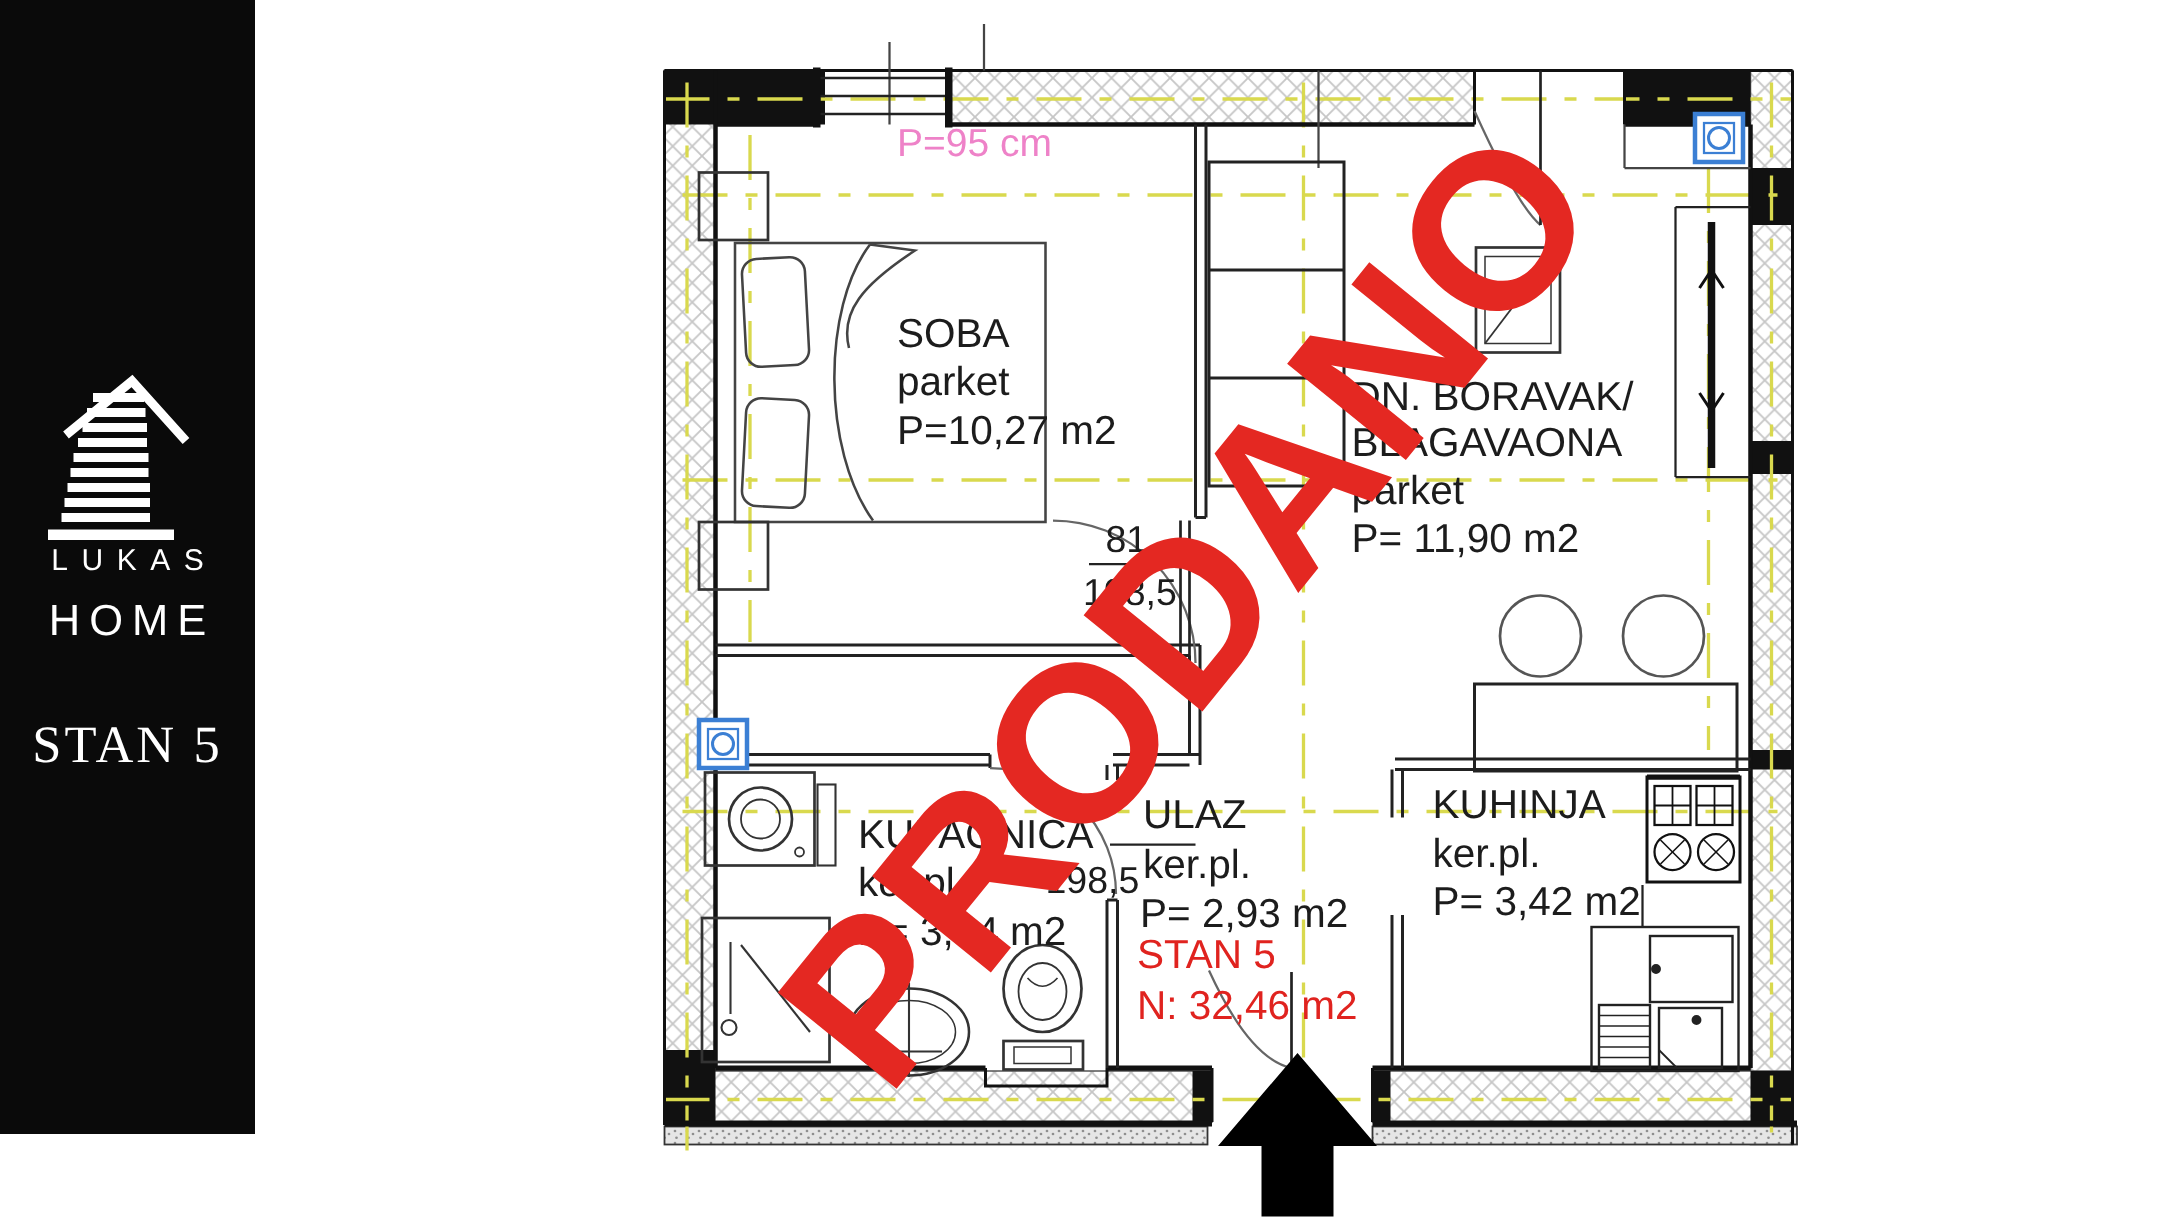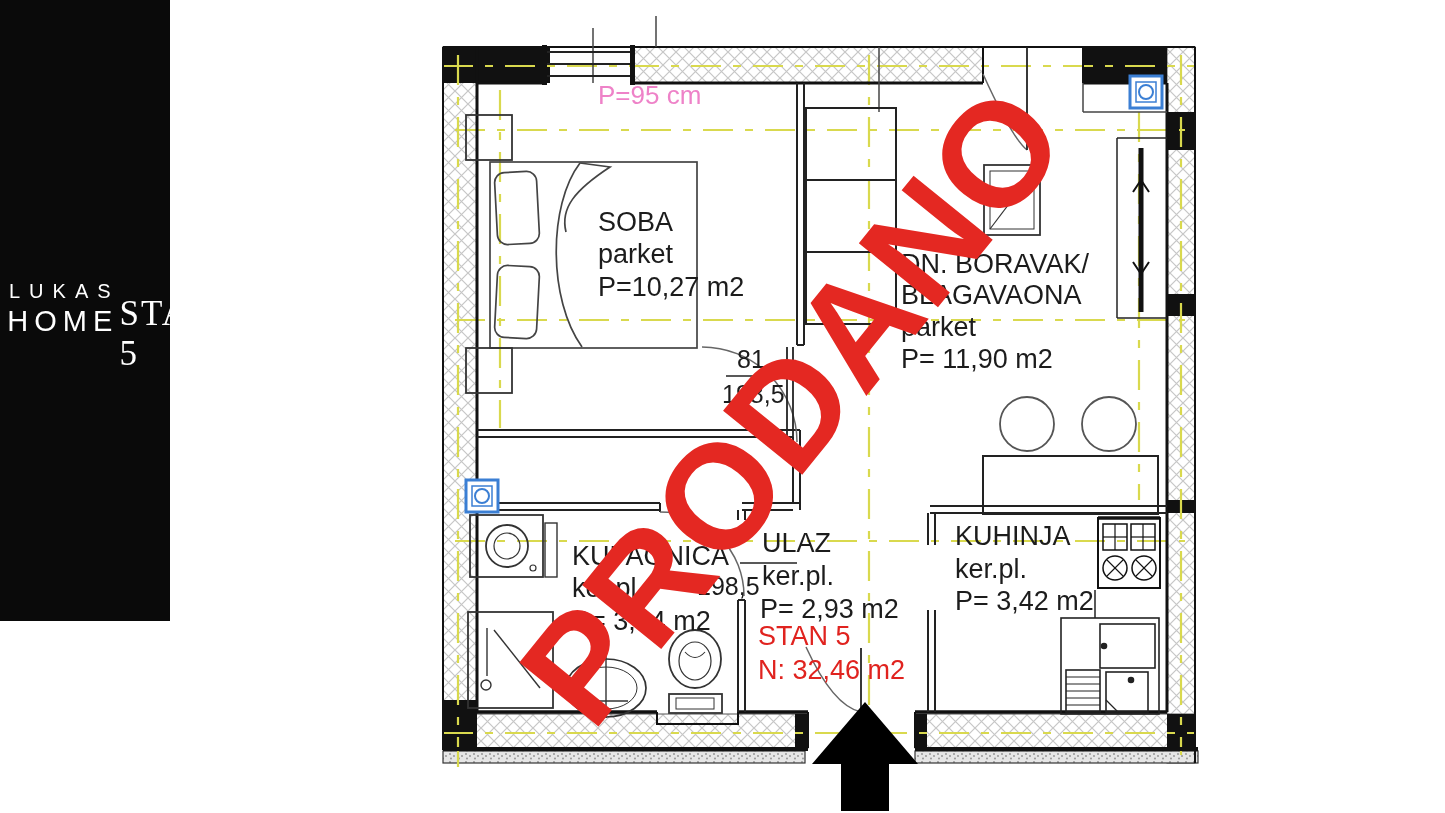--- a/index.html
+++ b/index.html
@@ -1,24 +1,24 @@
 <!DOCTYPE html>
 <html><head>
 <meta charset="utf-8">
 <style>
   html,body{margin:0;padding:0;background:#ffffff;}
   .stage{position:relative;width:1445px;height:813px;background:#ffffff;overflow:hidden;
          font-family:"Liberation Sans",sans-serif;}
   
-  .sidebar{position:absolute;left:0;top:0;width:170px;height:621px;background:#0a0a0a;
-           display:flex;flex-direction:row;align-items:center;}
+  .sidebar{position:absolute;left:0;top:0;width:170px;height:756px;background:#0a0a0a;
+           display:flex;flex-direction:column;align-items:center;}
   .logo{margin-top:232px;}
   .brand{color:#ffffff;text-align:center;margin-top:-4px;}
   .brand-top{font-size:20px;letter-spacing:9px;font-weight:400;margin-left:9px;}
-  .brand-bottom{font-size:29px;letter-spacing:6px;font-weight:400;margin-left:6px;margin-top:2px;}
+  .brand-bottom{font-size:29px;letter-spacing:6px;font-weight:400;margin-left:6px;margin-top:12px;}
   .unit{color:#ffffff;font-family:"Liberation Serif",serif;font-size:35px;letter-spacing:2px;
         margin-top:46px;}
   
   .plan-svg{position:absolute;left:0;top:0;width:1445px;height:813px;}
   text{font-family:"Liberation Sans",sans-serif;fill:#1c1c1c;}
   .room-label{font-size:27px;}
   .dim-label{font-size:25px;}
   .pink-label{font-size:26px;fill:#ee82c8;}
   .red-label{font-size:27px;fill:#e0231f;}
   

